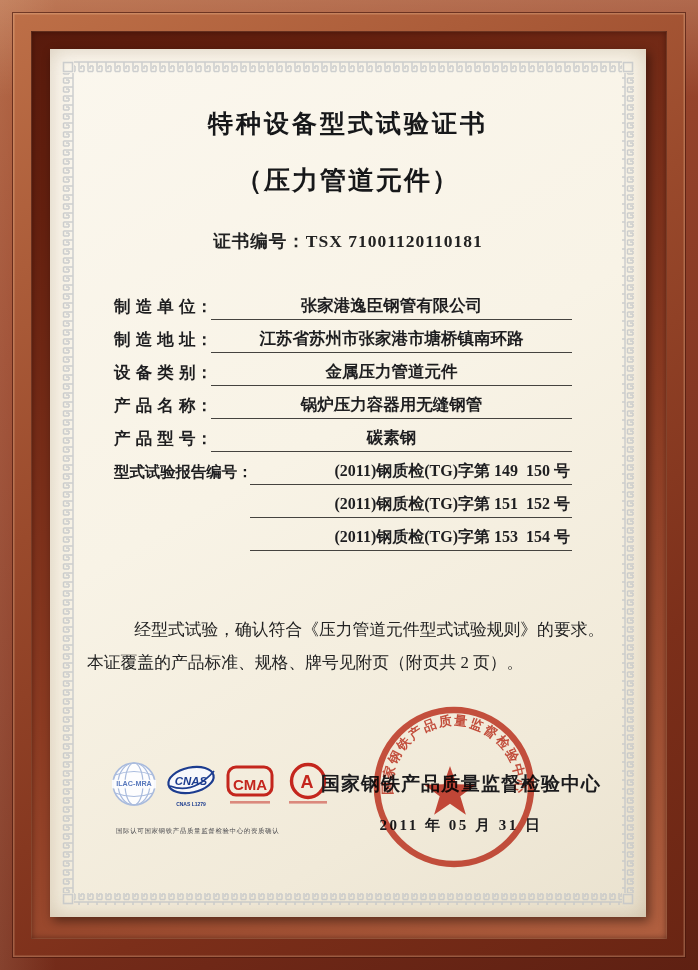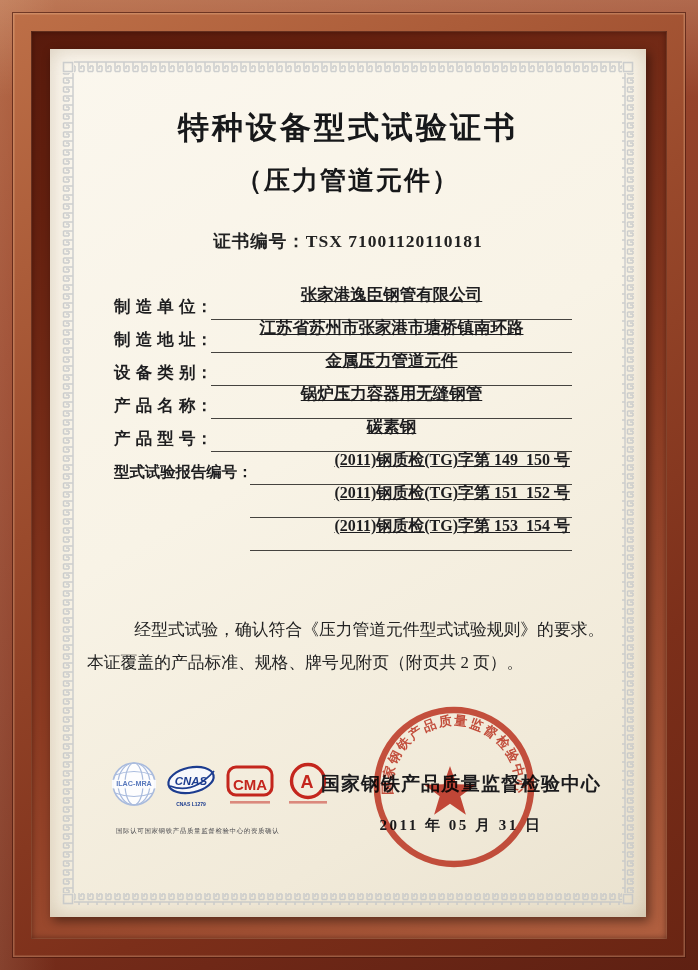--- a/index.html
+++ b/index.html
@@ -18,33 +18,33 @@
   .frame-inner{position:absolute;inset:31px;
     background:linear-gradient(330deg,#b16040 0%,#8c3b22 45%,#64200f 85%,#581a0c 100%);
     box-shadow:inset 0 0 7px rgba(30,5,0,.55), inset 0 0 0 1px rgba(255,205,160,.18);}
   
   .paper{position:absolute;left:50px;top:49px;right:52px;bottom:53px;
     background:linear-gradient(150deg,#fbf7ee 0%,#f8f3e6 45%,#f1ead9 80%,#eae2cf 100%);
     box-shadow:inset 0 0 22px rgba(130,95,55,.28), 3px 4px 10px rgba(0,0,0,.45);}
   .gk-border{position:absolute;inset:0;opacity:.8;}
   
   .title{position:absolute;top:58px;left:0;right:0;text-align:center;
-    font-size:31px;font-weight:bold;letter-spacing:3px;color:#17181a;}
+    font-size:25px;font-weight:bold;letter-spacing:3px;color:#17181a;}
   .subtitle{position:absolute;top:114px;left:0;right:0;text-align:center;
     font-size:26px;font-weight:bold;letter-spacing:2px;color:#17181a;}
   .certno{position:absolute;top:180px;left:0;right:0;text-align:center;
     font-size:17.5px;font-weight:bold;letter-spacing:1px;white-space:pre;color:#222;}
   .form{position:absolute;top:238px;left:64px;right:74px;}
   .frow{display:flex;align-items:flex-end;height:33px;}
   .flabel{white-space:pre;font-size:16.5px;font-weight:600;letter-spacing:.5px;
           width:97px;flex:none;padding-bottom:2px;}
   .flabel.wide{width:136px;font-size:15.4px;letter-spacing:0;}
   .fspacer{width:136px;flex:none;}
   .fval{flex:1;border-bottom:1.6px solid #45433f;text-align:center;
-        font-size:16.5px;font-weight:600;white-space:pre;padding:0 2px 13px;text-decoration:underline;}
+        font-size:16.5px;font-weight:600;white-space:pre;padding:0 2px 2px;}
   .fval.left{text-align:right;padding-left:5px;font-size:16px;}
   .statement{position:absolute;top:564px;left:37px;right:28px;
     font-size:16.8px;font-weight:500;line-height:33px;color:#222;}
   .statement .l1{text-indent:2em;text-align:center;}
   
   .logos{position:absolute;left:60px;top:710px;display:flex;align-items:flex-start;gap:7px;}
   .logos-caption{position:absolute;left:66px;top:778px;font-size:6.5px;
     letter-spacing:.6px;color:#4c4c50;font-family:"Liberation Sans",sans-serif;}
   .issuer-block{position:absolute;left:256px;top:722px;width:310px;text-align:center;}
   .issuer-name{font-size:19px;font-weight:bold;letter-spacing:1px;color:#1b1b1d;}

